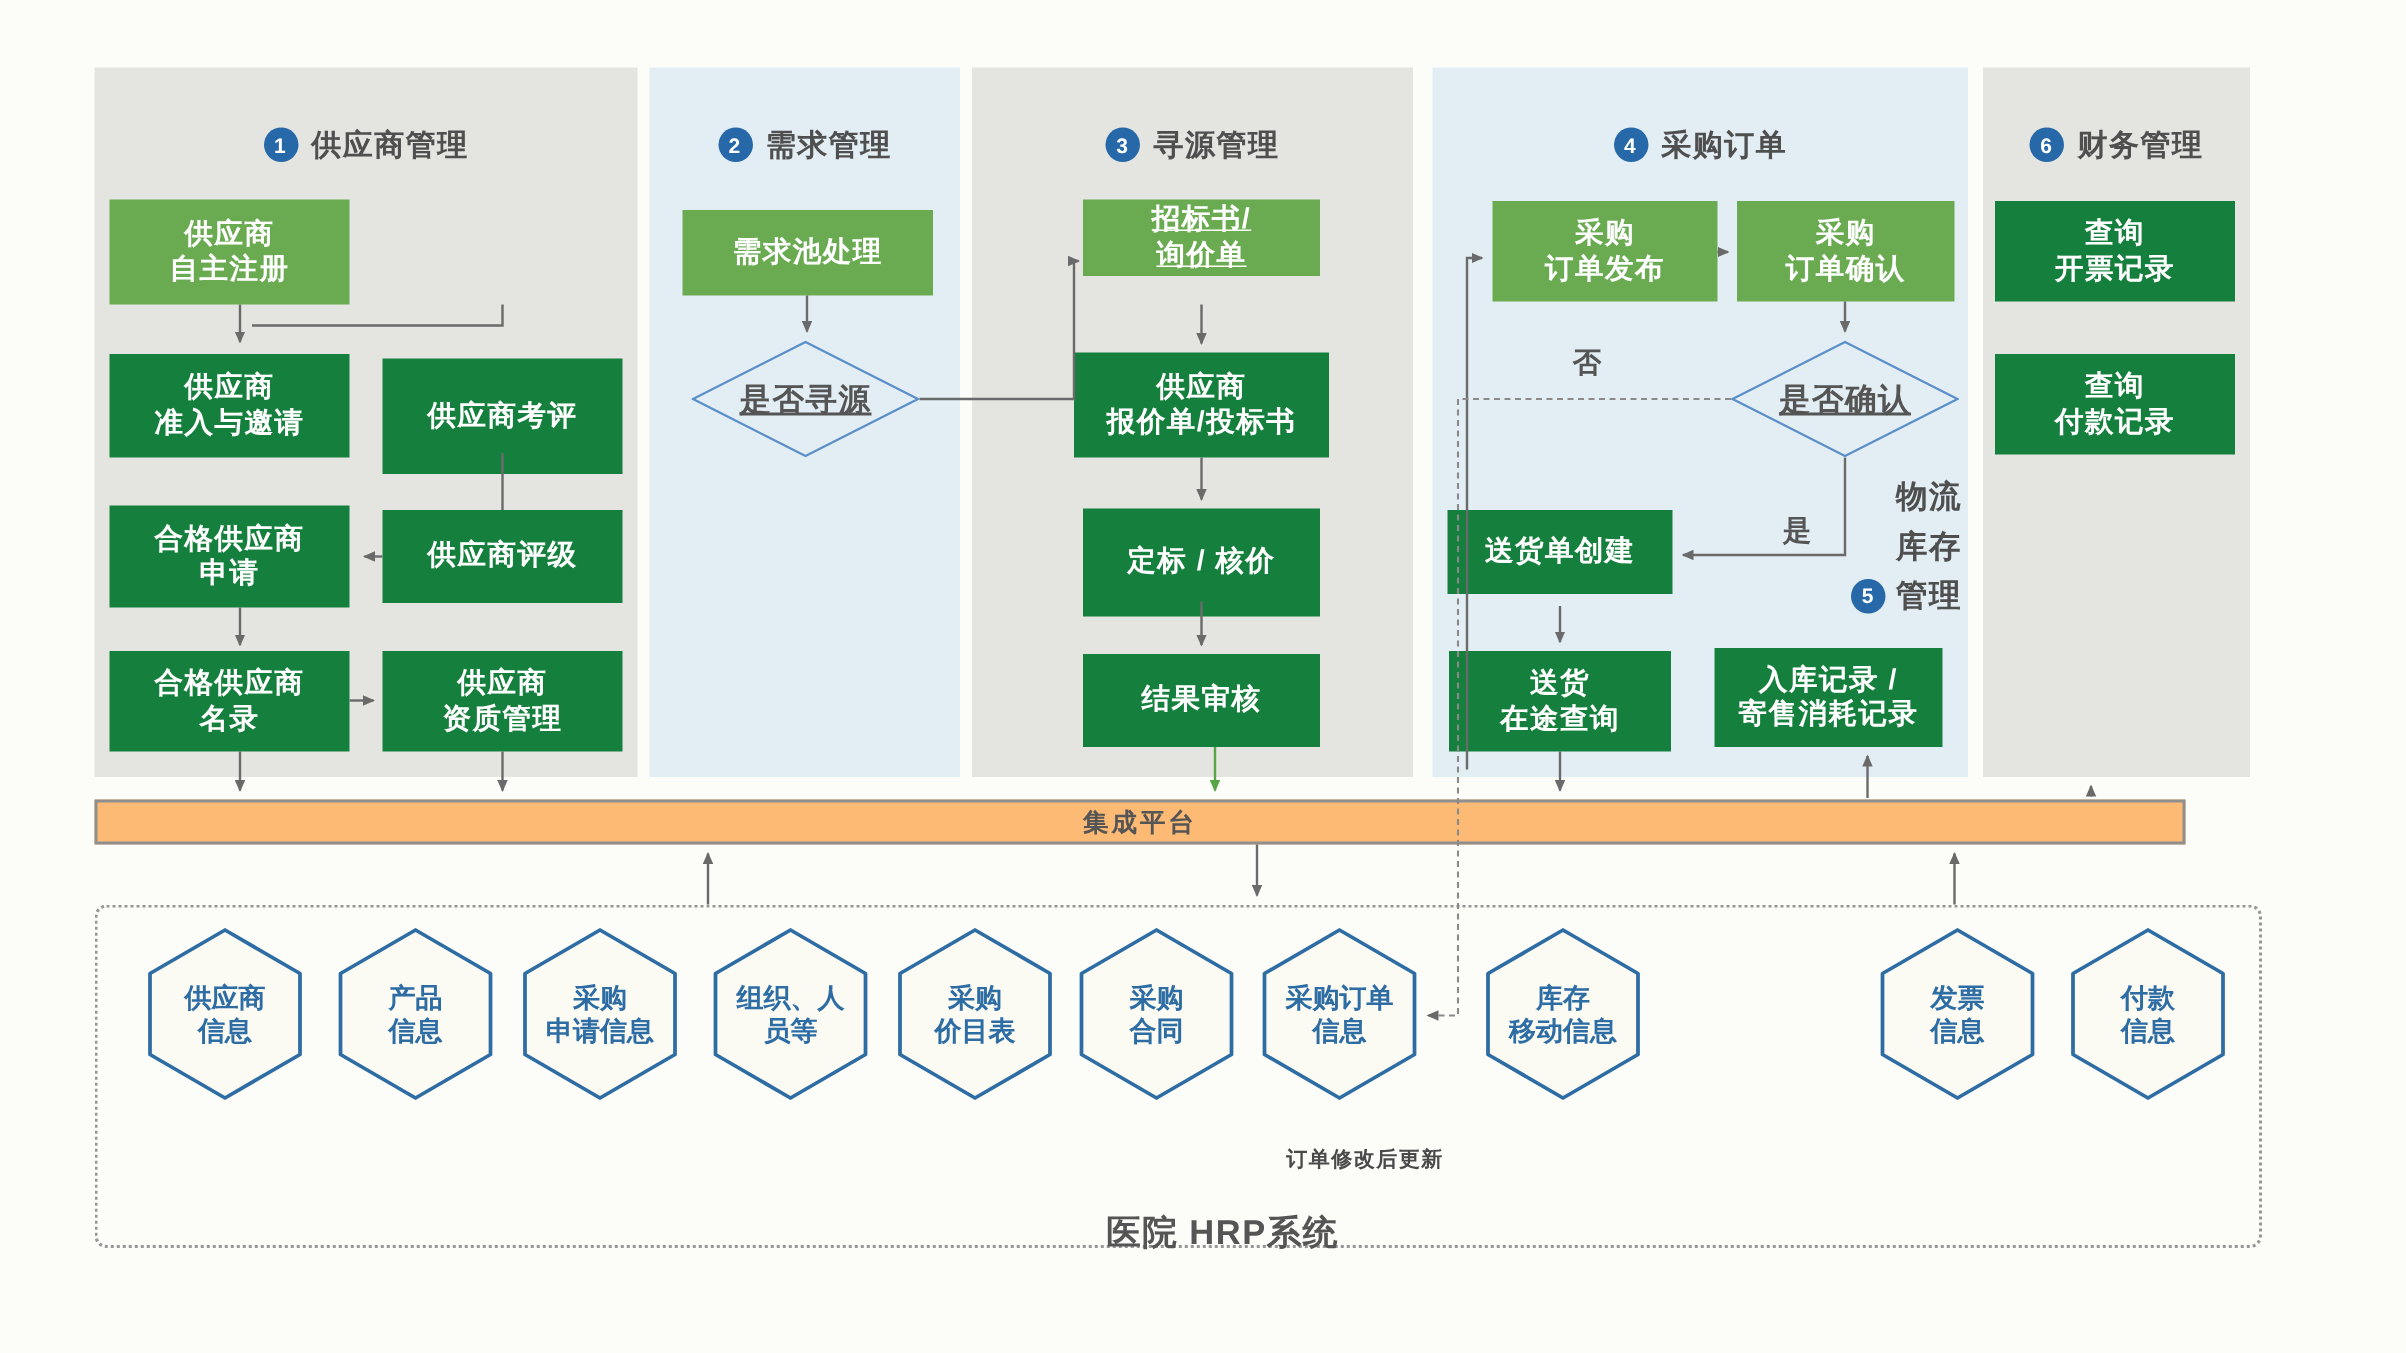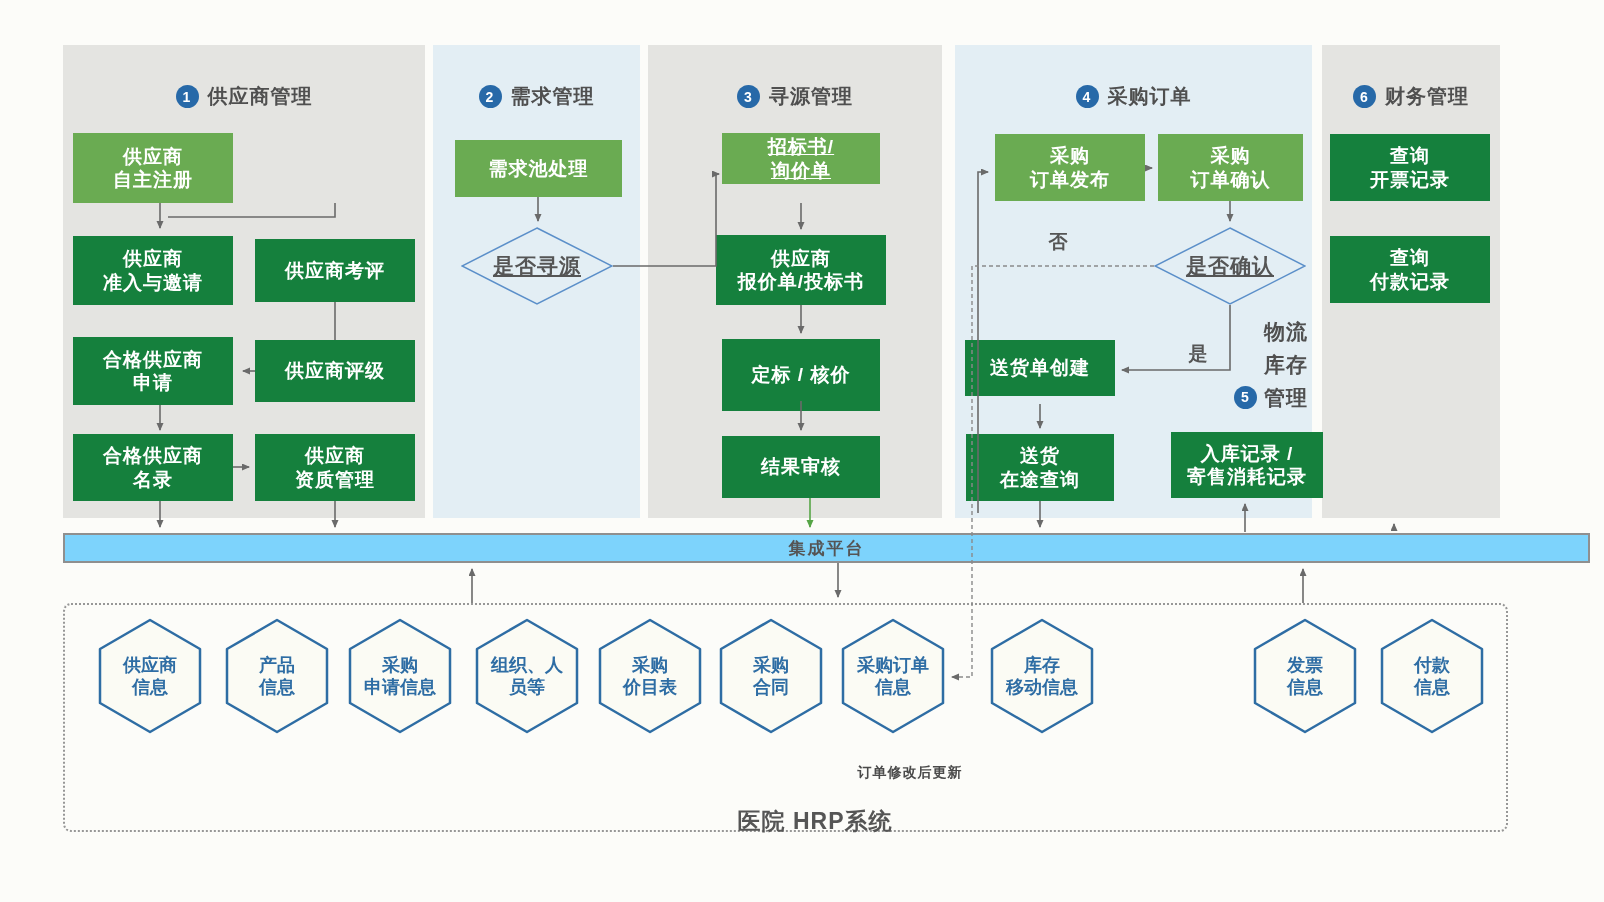--- a/index.html
+++ b/index.html
@@ -14,21 +14,21 @@
          display:inline-flex;align-items:center;justify-content:center;flex:0 0 auto;}
   .box{position:absolute;display:flex;align-items:center;justify-content:center;color:#fff;}
   .box.green{background:#6aab52;}
   .box.blue{background:#15803d;}
   .blabel{display:block;width:100%;text-align:center;white-space:pre-line;
           font-size:19px;font-weight:bold;line-height:1.22;letter-spacing:1px;}
   .diamond{position:absolute;}
   .diamond svg{position:absolute;left:0;top:0;}
   .dlabel{position:absolute;left:0;top:0;right:0;bottom:0;display:flex;align-items:center;justify-content:center;
           font-size:21px;font-weight:bold;color:#555;letter-spacing:1px;text-decoration:underline;}
-  .bar{position:absolute;left:63px;top:533px;width:1527px;height:30px;background:#7dd3fc;
+  .bar{position:absolute;left:63px;top:533px;width:1394px;height:30px;background:#fdba74;
        border:2px solid #8f8f8f;box-sizing:border-box;display:flex;align-items:center;justify-content:center;}
   .bar span{font-size:17px;font-weight:bold;color:#555;letter-spacing:2px;}
   .hrp{position:absolute;left:63px;top:603px;width:1445px;height:229px;border:2px dotted #979797;
        border-radius:8px;box-sizing:border-box;}
   .hex{position:absolute;top:618px;width:104px;height:116px;}
   .hex svg{position:absolute;left:0;top:0;}
   .hlabel{position:absolute;left:0;top:0;right:0;bottom:0;display:flex;align-items:center;justify-content:center;
           text-align:center;font-size:18px;font-weight:bold;color:#2e6da4;white-space:pre-line;line-height:1.25;}
   .flow-label{position:absolute;font-weight:bold;color:#555;font-size:19px;}
   .s5label{position:absolute;left:1190px;top:315px;width:118px;text-align:right;
@@ -82,21 +82,21 @@
   </div>
 
   <div class="box green" style="left:73px;top:133px;width:160px;height:70px;">
       <span class="blabel">供应商
 自主注册</span>
     </div>
   <div class="box blue" style="left:73px;top:236px;width:160px;height:69px;">
       <span class="blabel">供应商
 准入与邀请</span>
     </div>
-  <div class="box blue" style="left:255px;top:239px;width:160px;height:63px;">
+  <div class="box blue" style="left:255px;top:239px;width:160px;height:77px;">
       <span class="blabel">供应商考评</span>
     </div>
   <div class="box blue" style="left:73px;top:337px;width:160px;height:68px;">
       <span class="blabel">合格供应商
 申请</span>
     </div>
   <div class="box blue" style="left:255px;top:340px;width:160px;height:62px;">
       <span class="blabel">供应商评级</span>
     </div>
   <div class="box blue" style="left:73px;top:434px;width:160px;height:67px;">
@@ -147,21 +147,21 @@
       </svg>
     <span class="dlabel">是否确认</span>
   </div>
   <div class="box blue" style="left:965px;top:340px;width:150px;height:56px;">
       <span class="blabel">送货单创建</span>
     </div>
   <div class="box blue" style="left:966px;top:434px;width:148px;height:67px;">
       <span class="blabel">送货
 在途查询</span>
     </div>
-  <div class="box blue" style="left:1143px;top:432px;width:152px;height:66px;margin-left:28px;">
+  <div class="box blue" style="left:1143px;top:432px;width:152px;height:66px;">
       <span class="blabel">入库记录 /
 寄售消耗记录</span>
     </div>
 
   <div class="box blue" style="left:1330px;top:134px;width:160px;height:67px;">
       <span class="blabel">查询
 开票记录</span>
     </div>
   <div class="box blue" style="left:1330px;top:236px;width:160px;height:67px;">
       <span class="blabel">查询

